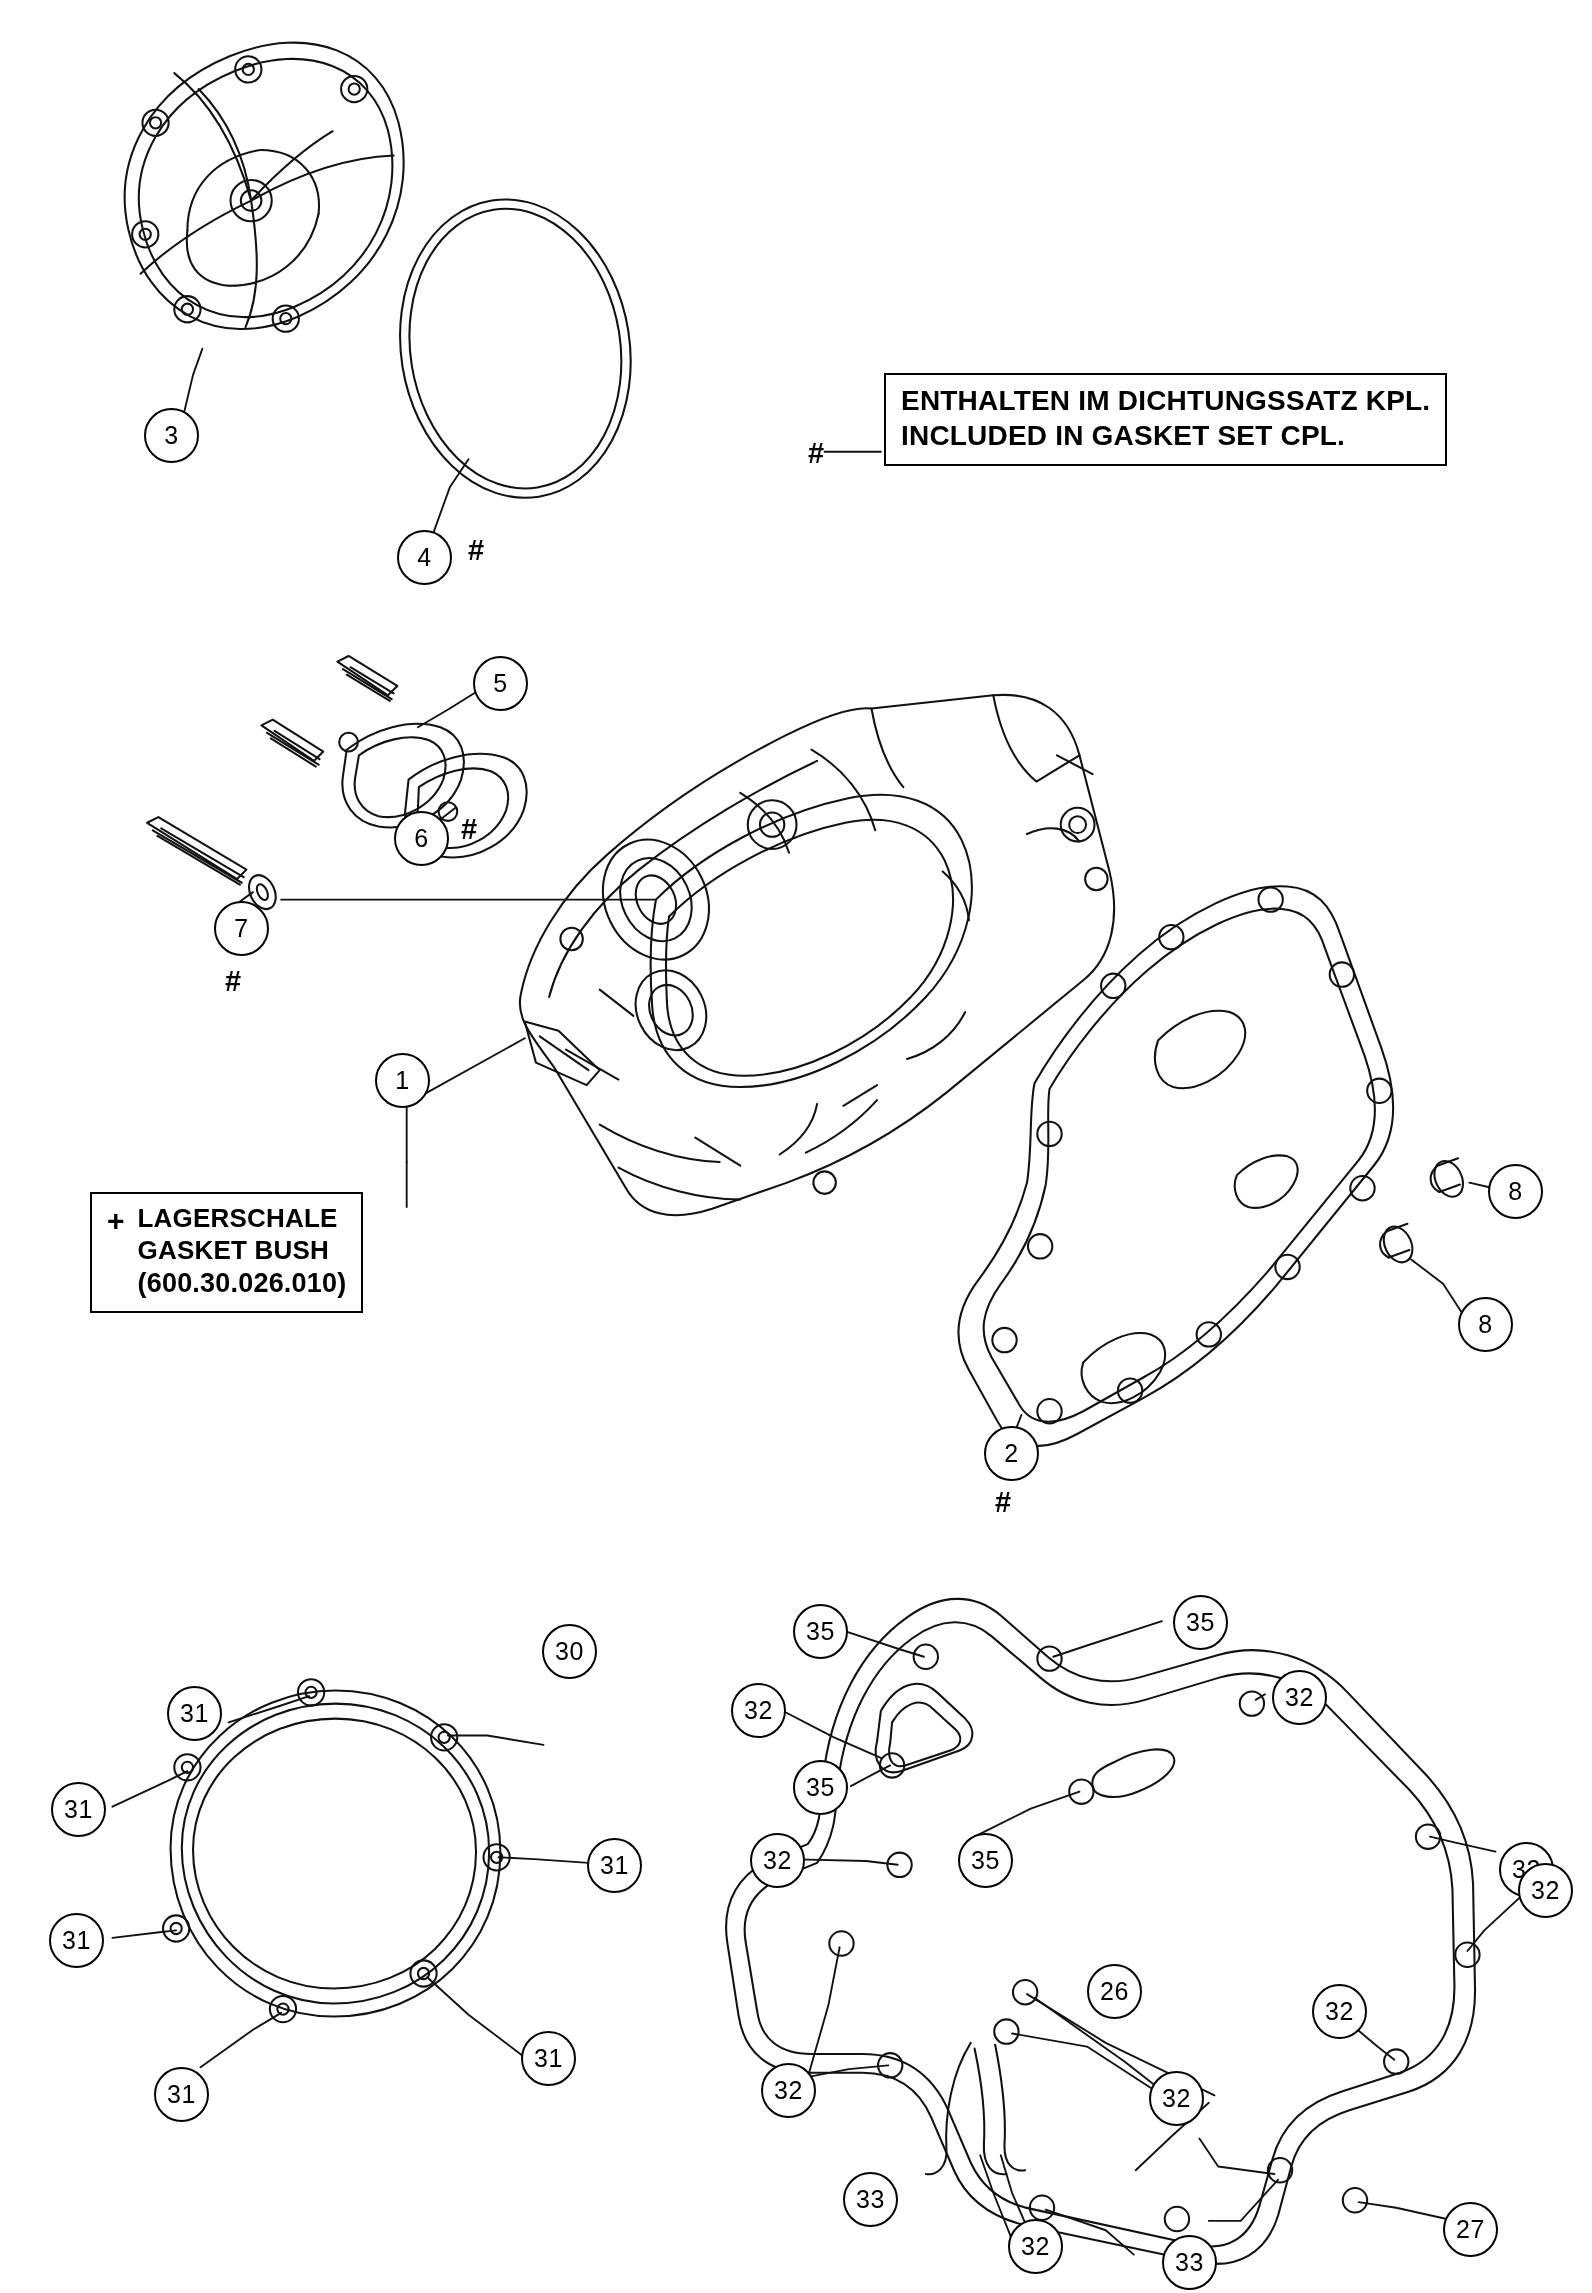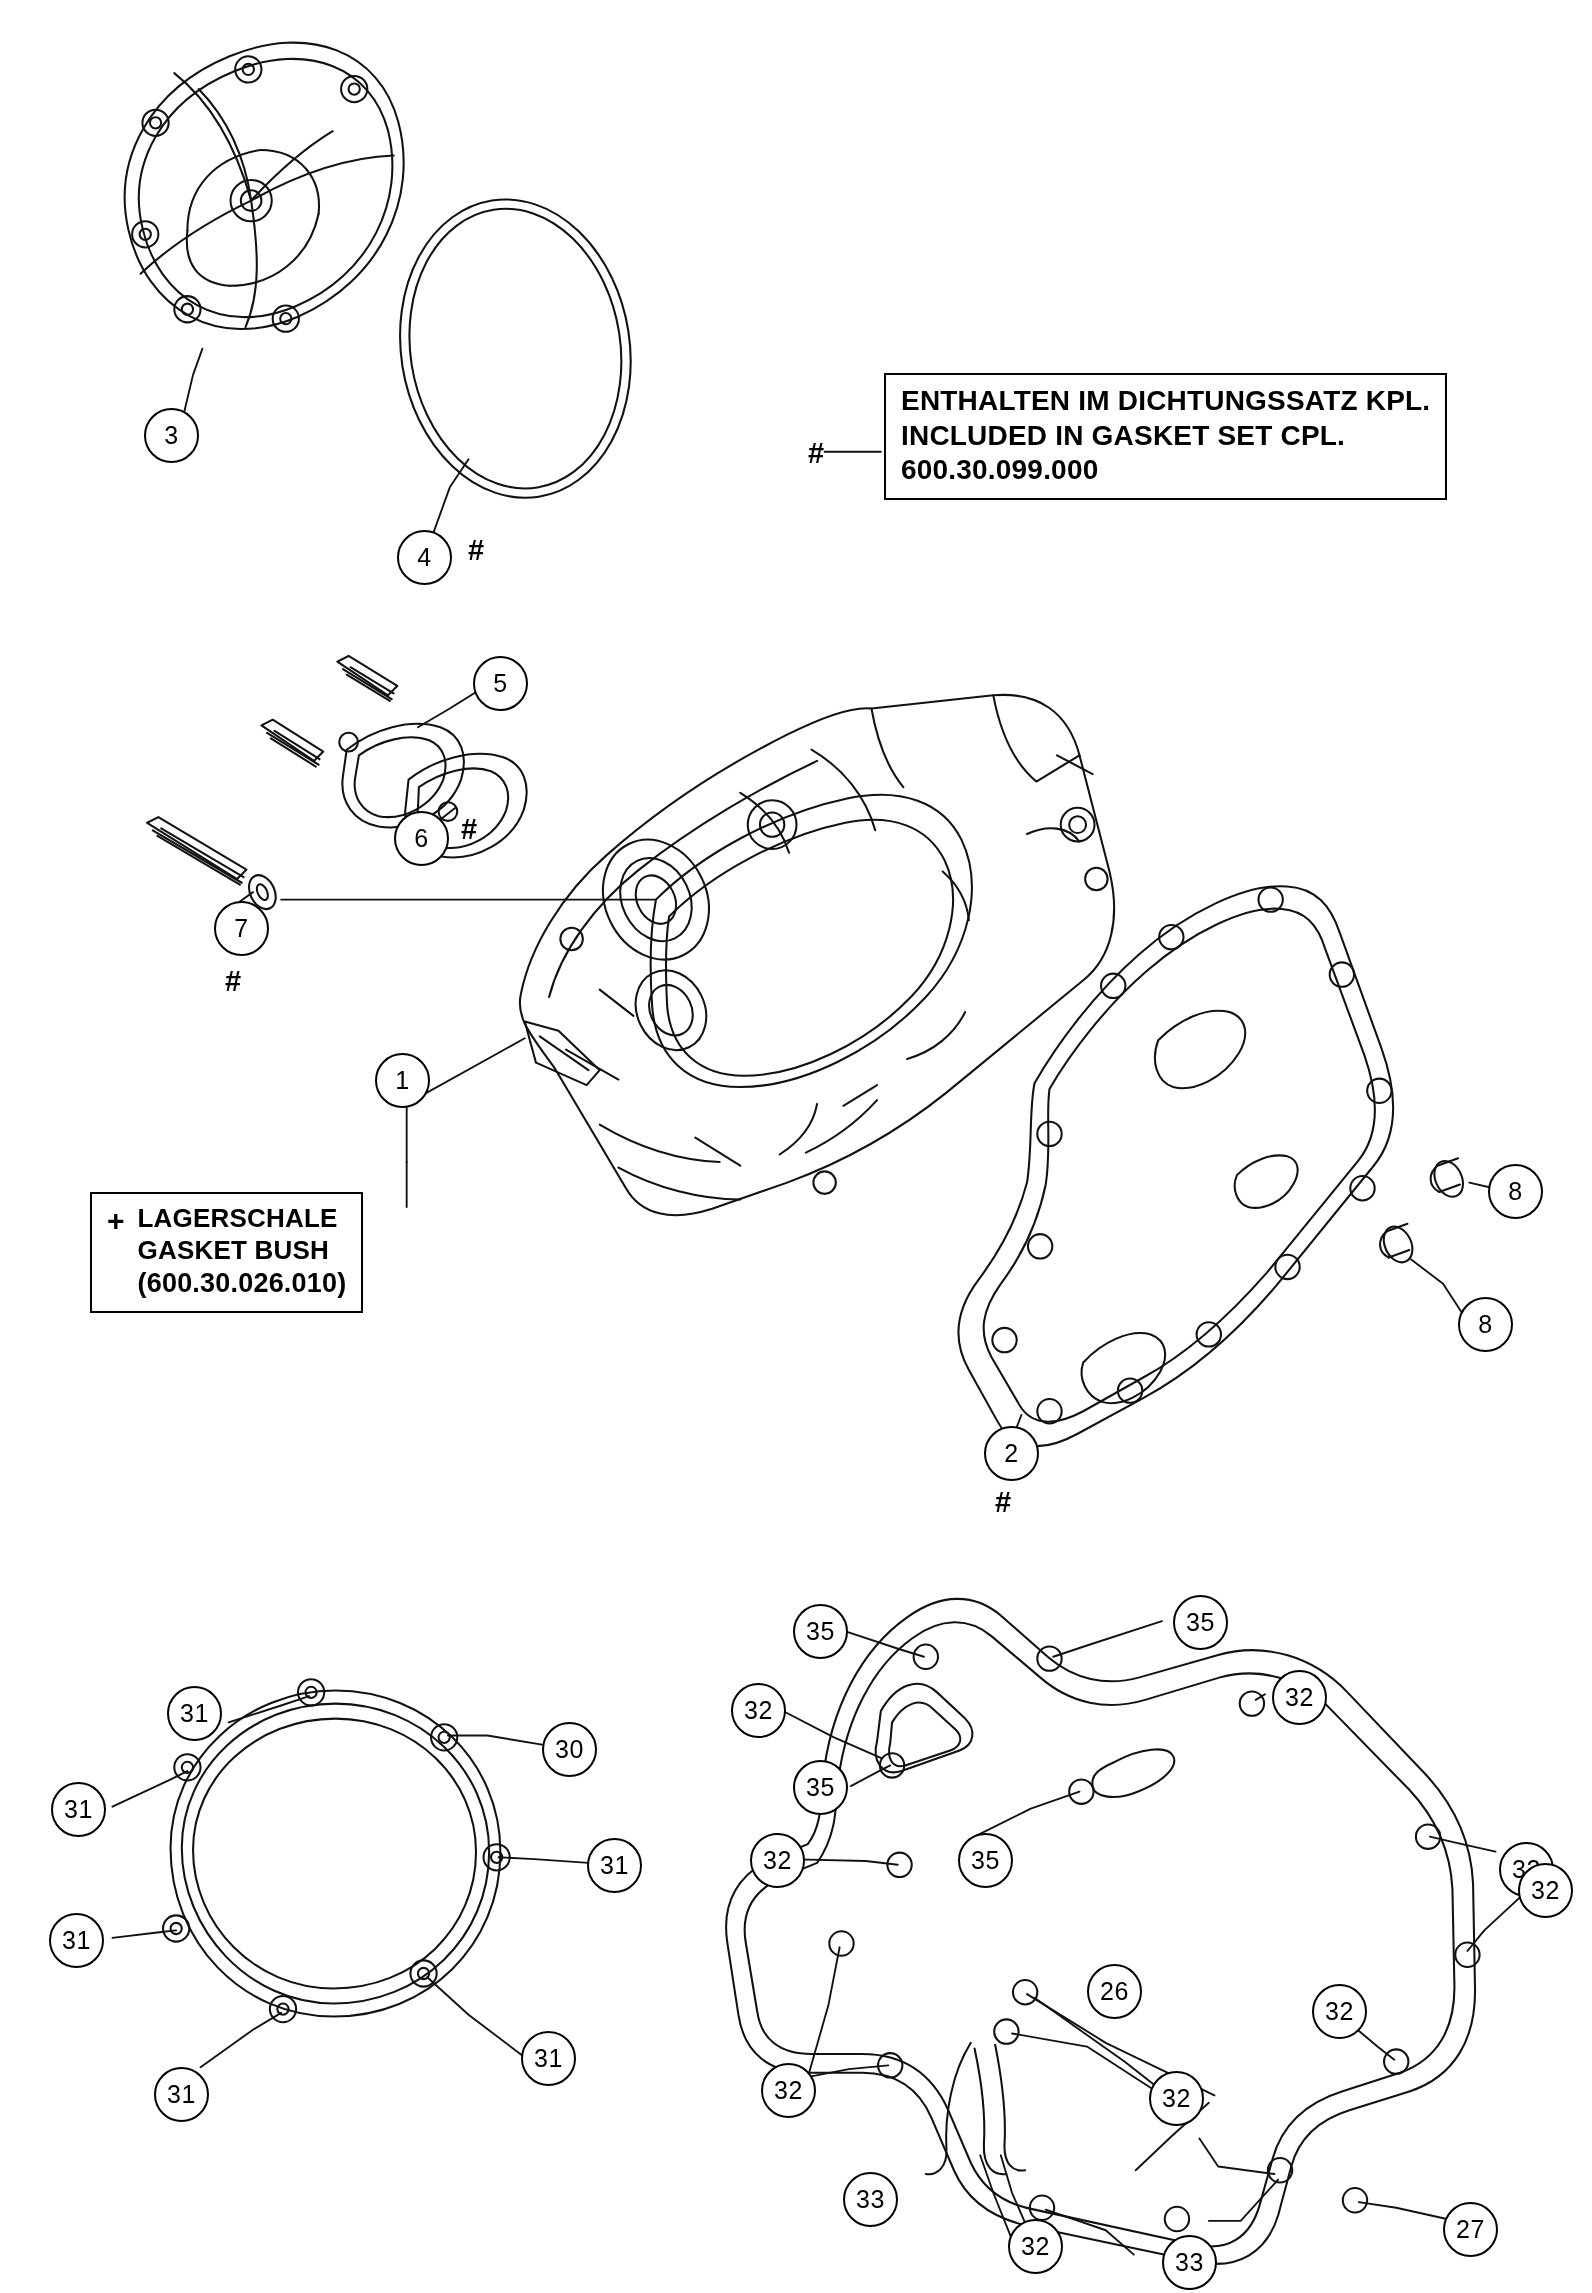--- a/index.html
+++ b/index.html
@@ -413,21 +413,21 @@
   <div class="bub" style="left:397px;top:530px;">4</div>
   <div class="bub" style="left:473px;top:656px;">5</div>
   <div class="bub" style="left:394px;top:811px;">6</div>
   <div class="bub" style="left:214px;top:901px;">7</div>
   <div class="bub" style="left:375px;top:1053px;">1</div>
   <div class="bub" style="left:984px;top:1426px;">2</div>
   <div class="bub" style="left:1488px;top:1164px;">8</div>
   <div class="bub" style="left:1458px;top:1297px;">8</div>
 
   <div class="bub" style="left:167px;top:1686px;">31</div>
-  <div class="bub" style="left:542px;top:1722px;">30</div>
+  <div class="bub" style="left:542px;top:1624px;">30</div>
   <div class="bub" style="left:51px;top:1782px;">31</div>
   <div class="bub" style="left:587px;top:1838px;">31</div>
   <div class="bub" style="left:49px;top:1913px;">31</div>
   <div class="bub" style="left:521px;top:2031px;">31</div>
   <div class="bub" style="left:154px;top:2067px;">31</div>
 
   <div class="bub" style="left:793px;top:1604px;">35</div>
   <div class="bub" style="left:1173px;top:1595px;">35</div>
   <div class="bub" style="left:731px;top:1683px;">32</div>
   <div class="bub" style="left:1272px;top:1670px;">32</div>
@@ -447,21 +447,20 @@
 
   <div class="hash" style="left:468px;top:534px;">#</div>
   <div class="hash" style="left:461px;top:813px;">#</div>
   <div class="hash" style="left:225px;top:965px;">#</div>
   <div class="hash" style="left:995px;top:1486px;">#</div>
   <div class="hash" style="left:808px;top:437px;">#</div>
 
   <div class="infobox" style="left:884px;top:373px;">
     <div class="ln">ENTHALTEN IM DICHTUNGSSATZ KPL.</div>
     <div class="ln">INCLUDED IN GASKET SET CPL.</div>
-    <div class="ln">600.30.099.000</div>
   </div>
 
   <div class="infobox bearing" style="left:90px;top:1192px;">
     <div class="plusrow">
       <div class="plusmark">+</div>
       <div>
         <div class="ln">LAGERSCHALE</div>
         <div class="ln">GASKET BUSH</div>
         <div class="ln code">(600.30.026.010)</div>
       </div>

